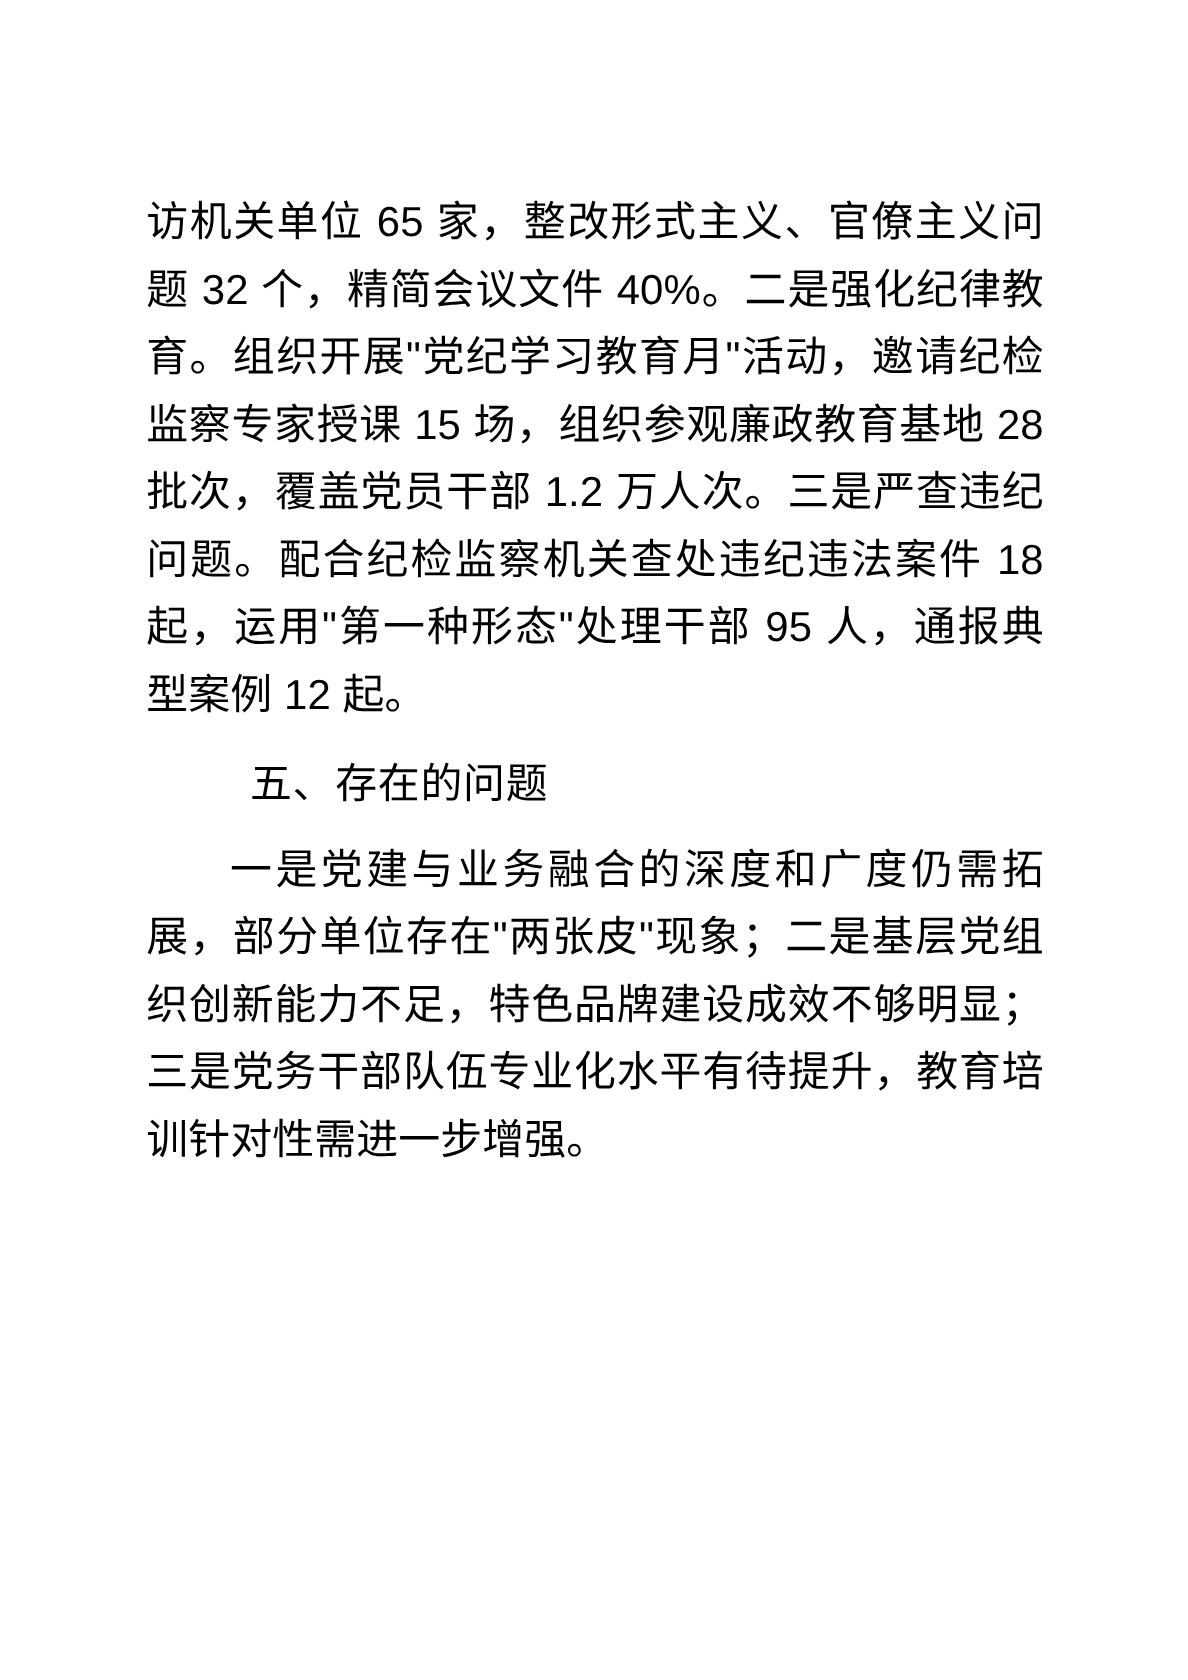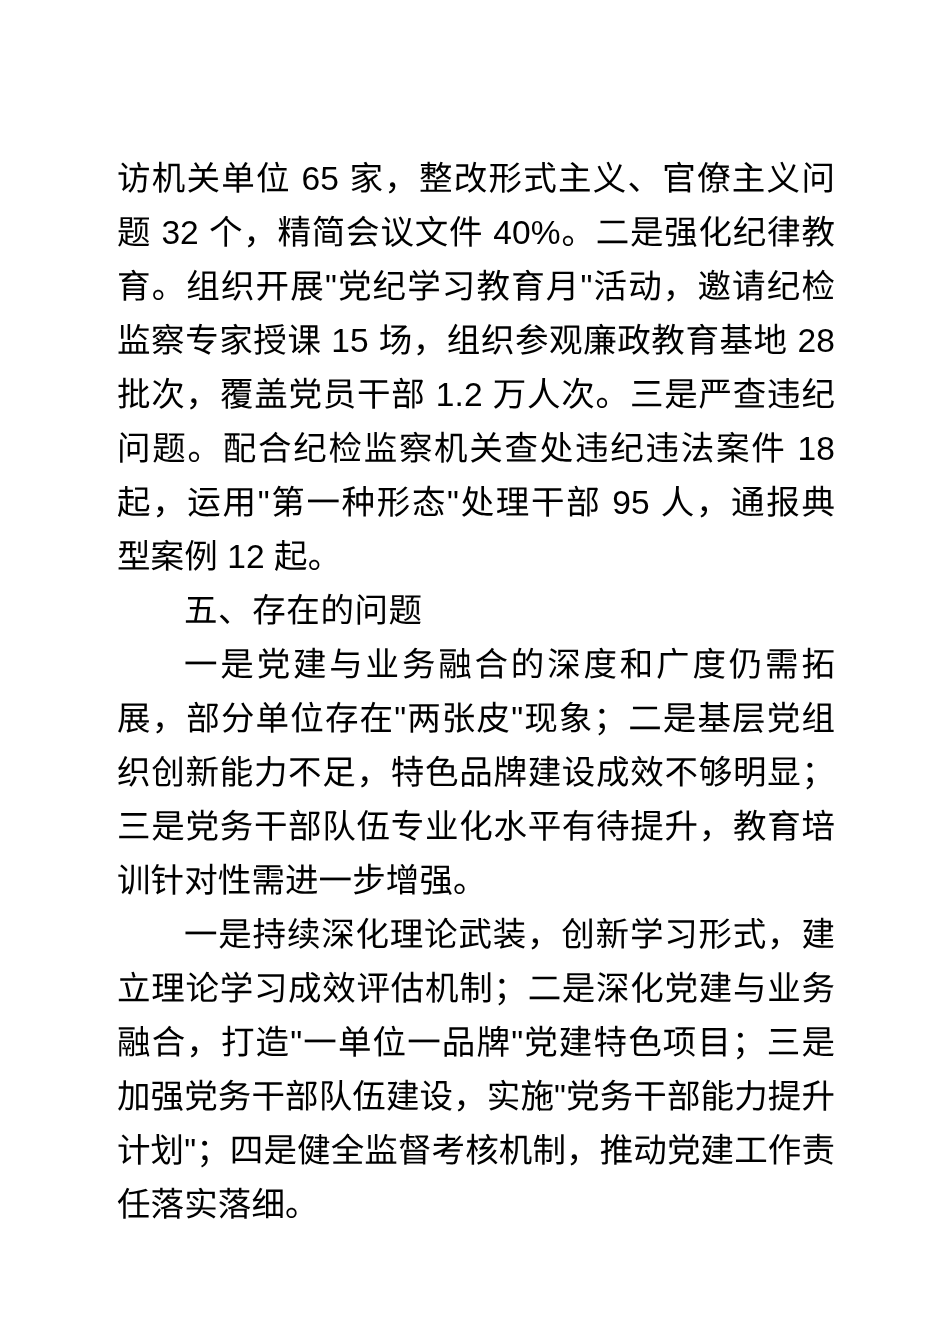--- a/index.html
+++ b/index.html
@@ -52,36 +52,35 @@
   
   .para.indent {
     text-indent: 67px;
   }
 
   
   .heading {
     font-size: 33.5px;
     line-height: 54px;
     color: #000000;
-    margin: 0;
+    margin: 16px;
     text-indent: 67px;
     font-weight: 400;
     letter-spacing: 0.6px;
     font-family: "DejaVu Sans", "Liberation Sans", sans-serif;
   }
 </style>
 </head>
 <body>
 
 <div class="page">
   <div class="content">
 
     <p class="para cont">访机关单位 65 家，整改形式主义、官僚主义问题 32 个，精简会议文件 40%。二是强化纪律教育。组织开展"党纪学习教育月"活动，邀请纪检监察专家授课 15 场，组织参观廉政教育基地 28 批次，覆盖党员干部 1.2 万人次。三是严查违纪问题。配合纪检监察机关查处违纪违法案件 18 起，运用"第一种形态"处理干部 95 人，通报典型案例 12 起。</p>
 
     <p class="heading">五、存在的问题</p>
 
     <p class="para indent">一是党建与业务融合的深度和广度仍需拓展，部分单位存在"两张皮"现象；二是基层党组织创新能力不足，特色品牌建设成效不够明显；三是党务干部队伍专业化水平有待提升，教育培训针对性需进一步增强。</p>
 
 
-    <p class="para indent">一是持续深化理论武装，创新学习形式，建立理论学习成效评估机制；二是深化党建与业务融合，打造"一单位一品牌"党建特色项目；三是加强党务干部队伍建设，实施"党务干部能力提升计划"；四是健全监督考核机制，推动党建工作责任落实落细。</p>
 
   </div>
 </div>
 
 </body></html>

